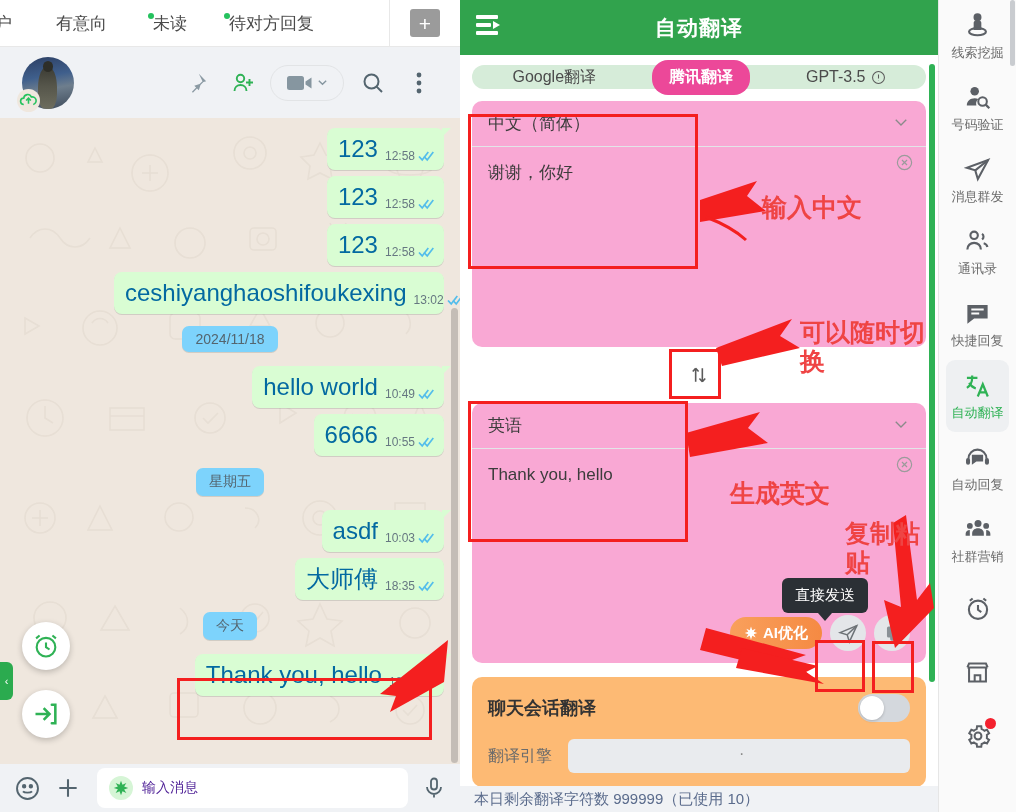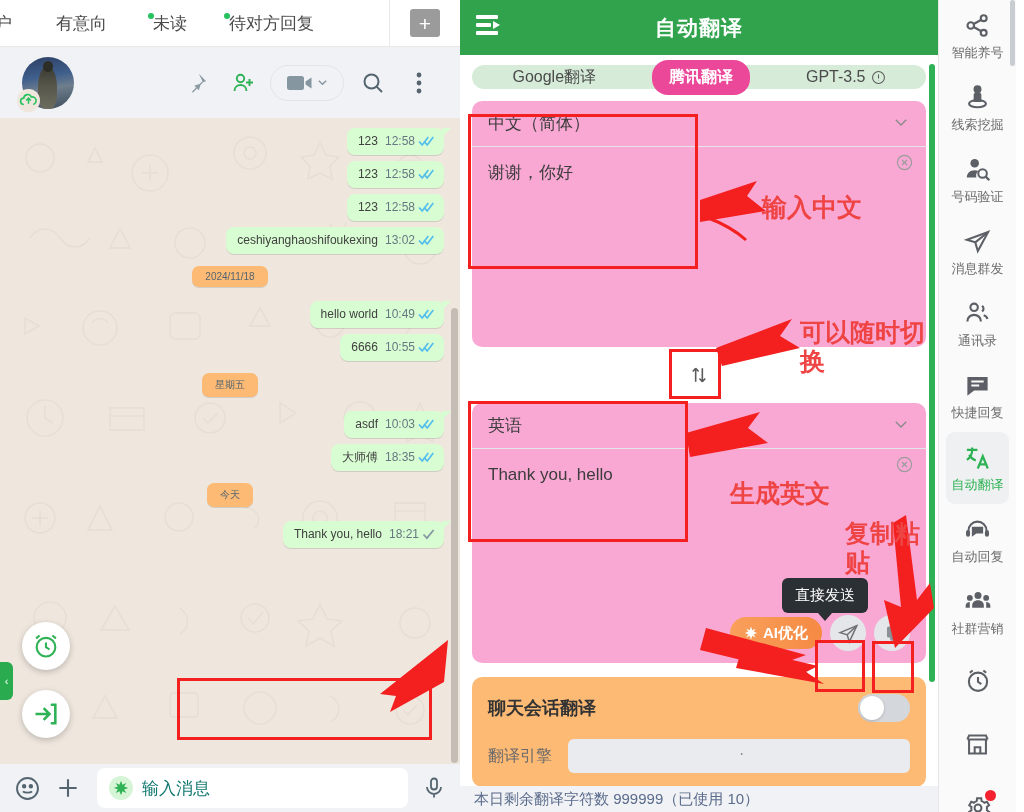--- a/index.html
+++ b/index.html
@@ -79,24 +79,24 @@
   .bubble {
     background: #d9fdd3; border-radius: 8px; padding: 6px 9px 6px 11px;
     display: flex; align-items: flex-end; gap: 7px;
     box-shadow: 0 1px 0.5px rgba(11,20,26,.13); position: relative; max-width: 330px;
   }
   .bubble::after {
     content: ""; position: absolute; right: -7px; top: 0;
     border-width: 0 0 9px 9px; border-style: solid; border-color: transparent transparent transparent #d9fdd3;
   }
   .bubble.notail::after { display: none; }
-  .bubble .txt { font-size: 12px; color: #404040; line-height: 1.25; }
+  .bubble .txt { font-size: 24px; color: #0369a1; line-height: 1.25; }
   .bubble .meta { font-size: 12px; color: #667781; display: flex; align-items: center; gap: 3px; white-space: nowrap; padding-bottom: 1px; }
   .datechip {
-    background: #fdba74; border-radius: 7px; padding: 5px 13px; font-size: 10px; color: #54656f;
+    background: #7dd3fc; border-radius: 7px; padding: 5px 13px; font-size: 14px; color: #54656f;
     box-shadow: 0 1px 0.5px rgba(11,20,26,.13);
   }
   .tick { color: #53bdeb; }
   .tick.single { color: #8696a0; }
 
   .scroll-track { position: absolute; right: 2px; top: 190px; width: 7px; height: 455px; background: rgba(0,0,0,.18); border-radius: 4px; }
 
   .fab { position: absolute; width: 48px; height: 48px; border-radius: 50%; background: #fff;
          box-shadow: 0 2px 6px rgba(0,0,0,.22); display: flex; align-items: center; justify-content: center; }
   .fab.alarm { left: 22px; top: 622px; }
@@ -110,21 +110,21 @@
   .composer {
     position: absolute; left: 0; top: 764px; width: 460px; height: 48px;
     background: #f0f2f5; display: flex; align-items: center; padding: 0 14px; gap: 14px;
   }
   .composer .ic { color: #54656f; display: flex; align-items: center; }
   .input-pill {
     flex: 1; height: 40px; background: #fff; border-radius: 8px; display: flex; align-items: center;
     padding: 0 12px; gap: 9px; margin-left: 2px;
   }
   .magic-badge { width: 24px; height: 24px; border-radius: 50%; background: #d6f5d6; display: flex; align-items: center; justify-content: center; }
-  .input-placeholder { font-size: 17px; color: #0f766e; font-family: Liberation Mono, monospace; }
+  .input-placeholder { font-size: 14px; color: #4c1d95; font-family: Liberation Mono, monospace; }
 
   
   .tr-pane { position: absolute; left: 460px; top: 0; width: 478px; height: 812px; background: #fff; }
   .tr-header {
     height: 55px; background: #31a34d; display: flex; align-items: center; position: relative;
   }
   .tr-header .menu-ic { position: absolute; left: 14px; top: 12px; }
   .tr-title { width: 100%; text-align: center; color: #fff; font-size: 21px; font-weight: 700; letter-spacing: 1px; }
 
   .tr-body { position: absolute; left: 0; top: 55px; width: 478px; height: 757px; padding: 10px 12px 0 12px; }
@@ -627,31 +627,20 @@
 
     <div class="tr-scroll"></div>
     <div class="quota-bar">
       <span>本日剩余翻译字符数 999999（已使用 10）</span>
     </div>
   </div>
 
   <div class="rail">
     <div class="rail-scroll"></div>
 
-    <div class="rail-item">
-      <span class="rail-icon">
-        <svg width="27" height="27" viewBox="0 0 24 24" fill="none" stroke="currentColor" stroke-width="1.9">
-          <circle cx="17.5" cy="5.5" r="2.6"></circle>
-            <circle cx="6" cy="12" r="2.9"></circle>
-            <circle cx="17.5" cy="18.5" r="2.6"></circle>
-          <path d="M8.6 10.7l6.4-3.6M8.6 13.3l6.4 3.6"></path>
-        </svg>
-      </span>
-      <span class="lbl">智能养号</span>
-    </div>
 
     <div class="rail-item">
       <span class="rail-icon">
         <svg width="27" height="27" viewBox="0 0 24 24" fill="none" stroke="currentColor" stroke-width="1.9">
           <circle cx="12" cy="4.6" r="2.6" fill="currentColor"></circle>
           <path d="M8.6 16V9.6c0-1.6 1.4-2.6 3.4-2.6s3.4 1 3.4 2.6V16" fill="currentColor" stroke="none"></path>
           <ellipse cx="12" cy="17.5" rx="7.5" ry="3.2"></ellipse>
         </svg>
       </span>
       <span class="lbl">线索挖掘</span>

